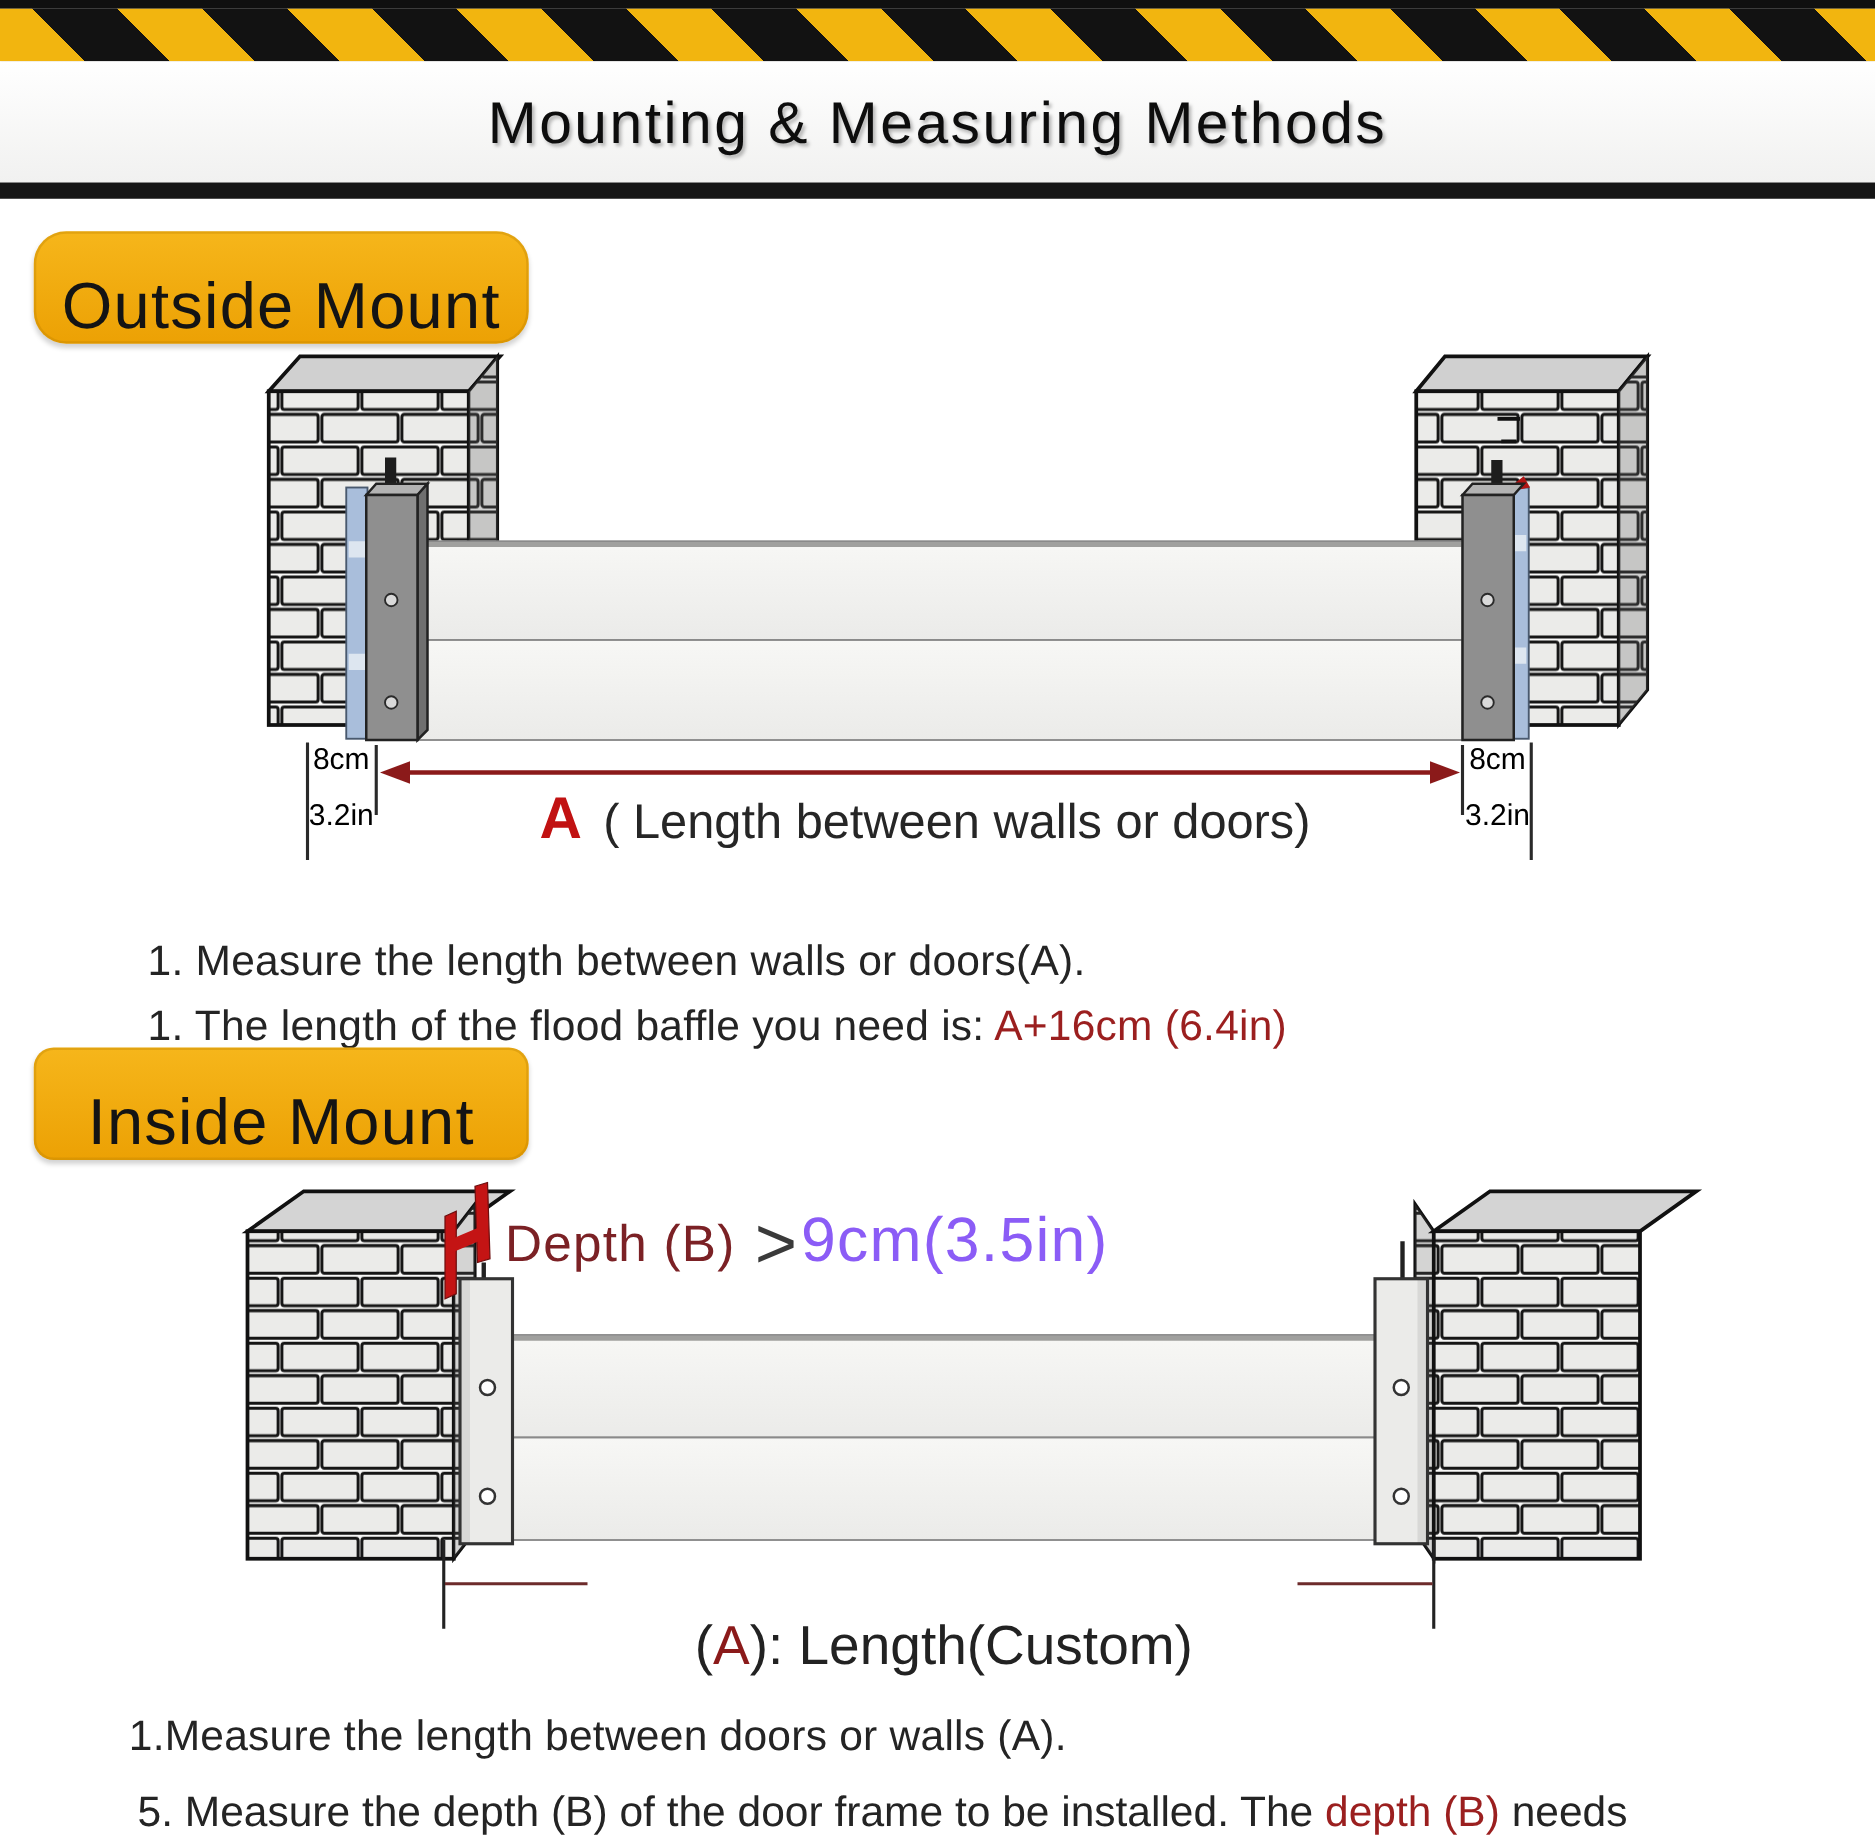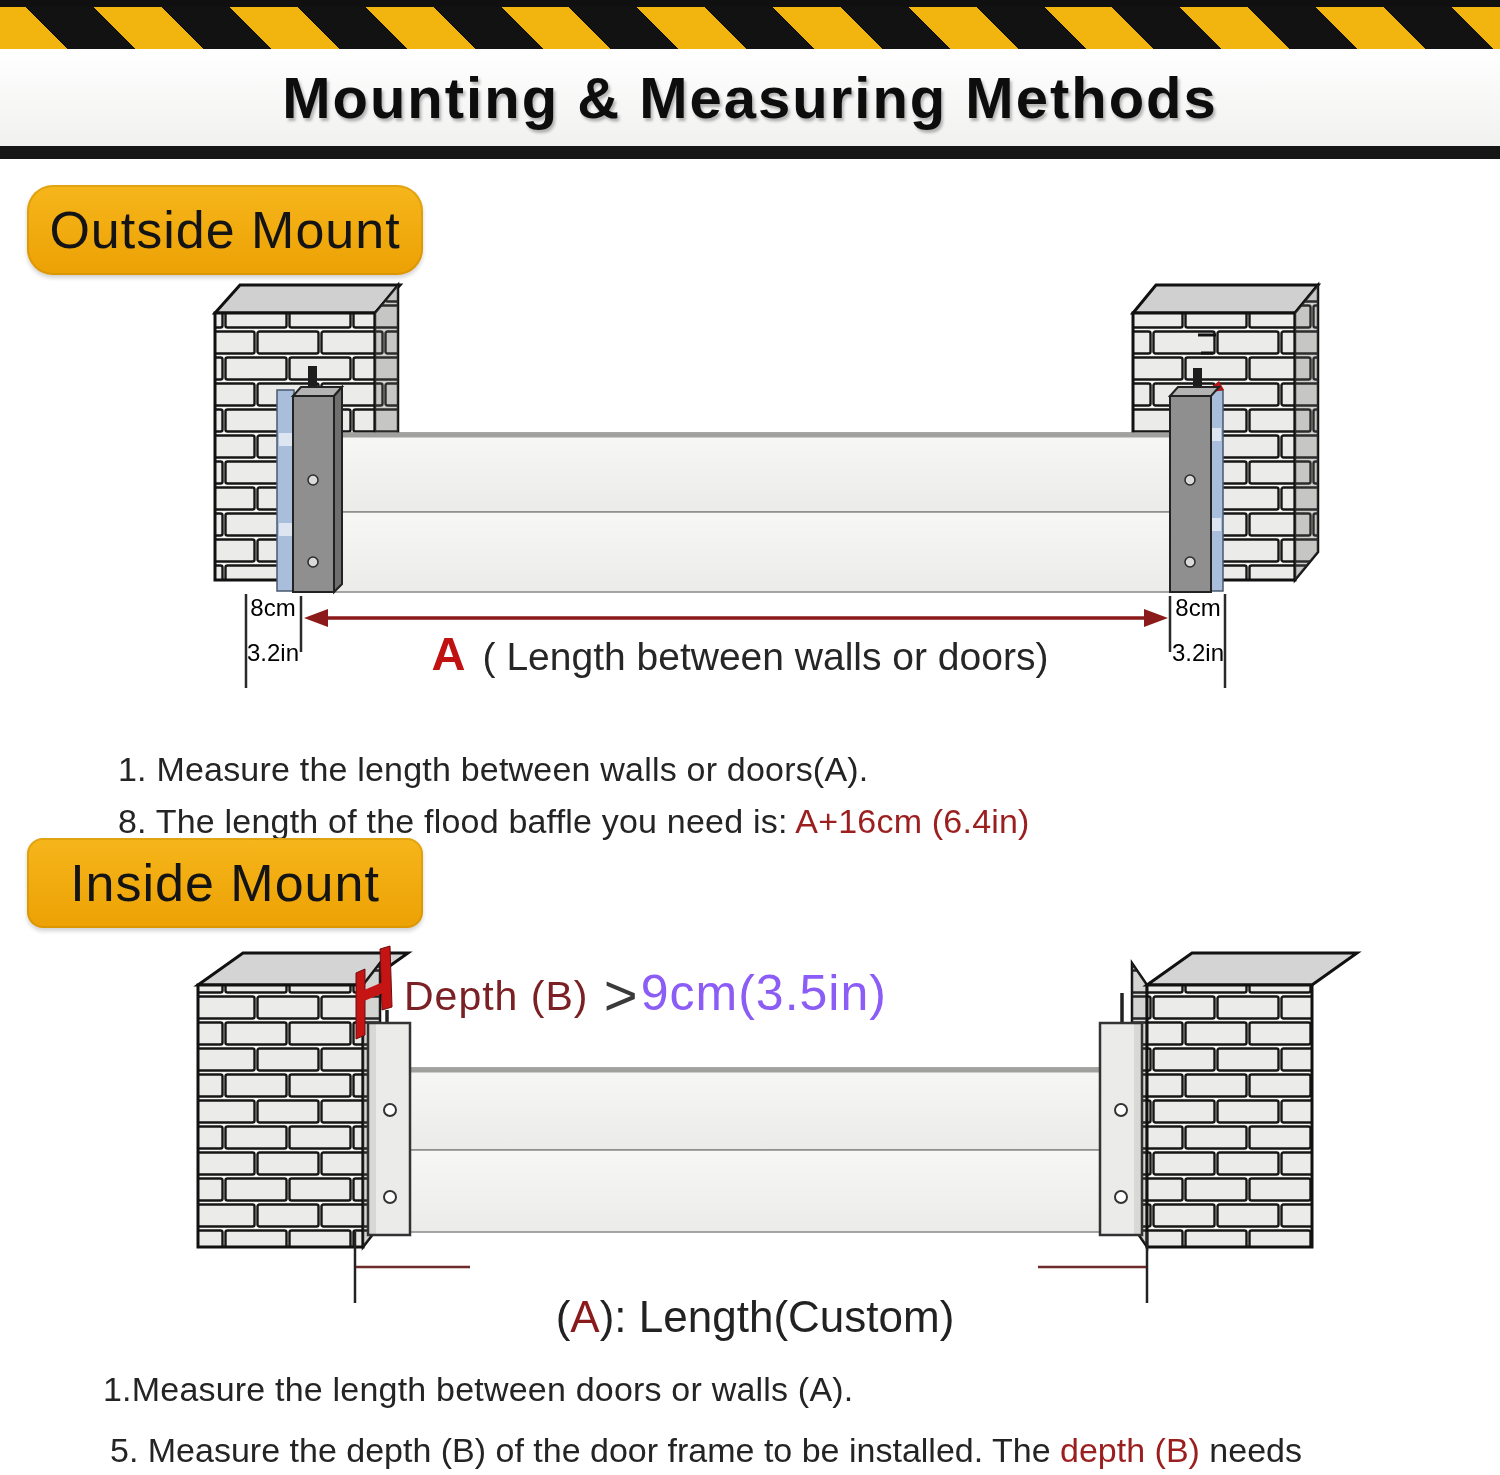--- a/index.html
+++ b/index.html
@@ -5,28 +5,28 @@
   html,body{margin:0;padding:0;background:#ffffff;}
   #stage{position:relative;width:1500px;height:1475px;background:#ffffff;overflow:hidden;
          font-family:"Liberation Sans",sans-serif;color:#222;}
   
   .top-edge{position:absolute;top:0;left:0;width:1500px;height:7px;background:#101010;}
   .hazard{position:absolute;top:7px;left:0;width:1500px;height:42px;
           background:repeating-linear-gradient(45deg,#f2b50f 0 48px,#121212 48px 96px);
           box-shadow:0 2px 2px rgba(0,0,0,.25);}
   .title-band{position:absolute;top:49px;left:0;width:1500px;height:97px;
           background:linear-gradient(180deg,#ffffff,#f1f1f0);display:flex;align-items:center;justify-content:center;}
-  .title-band h1{margin:0;font-size:58px;font-weight:700;letter-spacing:2px;color:#0d0d0d;
+  .title-band h1{margin:0;font-size:47px;font-weight:400;letter-spacing:2px;color:#0d0d0d;
           text-shadow:2px 3px 3px rgba(0,0,0,.28);}
   .divider{position:absolute;top:146px;left:0;width:1500px;height:13px;background:#161616;}
   
   .pill{position:absolute;left:27px;width:396px;height:90px;border-radius:26px;
         background:linear-gradient(180deg,#f6b61b,#eca104);
         box-shadow:0 3px 4px rgba(0,0,0,.18), inset 0 0 0 2px rgba(190,130,0,.35);
-        display:flex;align-items:center;justify-content:center;}
+        display:flex;align-items:flex-end;justify-content:center;}
   .pill span{font-size:52px;color:#141414;letter-spacing:1px;}
   
   .m-text{position:absolute;font-size:24px;color:#000000;text-align:center;white-space:nowrap;}
   .span-label{position:absolute;left:390px;top:626px;width:700px;text-align:center;white-space:nowrap;}
   .span-label .red-A{color:#c11212;font-weight:700;font-size:47px;}
   .span-label .span-rest{font-size:39px;color:#262626;margin-left:17px;}
   .step{position:absolute;font-size:34px;color:#242424;white-space:nowrap;letter-spacing:.2px;}
   .red-text{color:#9b1f1f;}
   .depth-wrap{position:absolute;left:404px;top:956px;white-space:nowrap;}
   .depth-a{font-size:41px;color:#7b2125;letter-spacing:1px;}
@@ -137,21 +137,21 @@
   <div class="m-text" style="left:1165px;top:594px;width:66px;">8cm</div>
   <div class="m-text" style="left:1157px;top:639px;width:82px;">3.2in</div>
   <div class="span-label">
     <span class="red-A">A</span><span class="span-rest">( Length between walls or doors)</span>
   </div>
 
   <p class="step" style="left:118px;top:716px;">
     <span>1. Measure the length between walls or doors(A).</span>
   </p>
   <p class="step" style="left:118px;top:768px;">
-    <span>8. The length of the flood baffle you need is: </span><span class="red-text">A+16cm (6.4in)</span>
+    <span>1. The length of the flood baffle you need is: </span><span class="red-text">A+16cm (6.4in)</span>
   </p>
 
   <div class="pill" style="top:838px;border-radius:16px;">
     <span>Inside Mount</span>
   </div>
 
   <svg style="top:943px;" width="1500" height="390" viewBox="0 0 1500 390">
     <defs>
       <pattern id="brickB" width="64" height="52" patternUnits="userSpaceOnUse">
         <rect width="64" height="52" fill="#f8f8f7"></rect>

